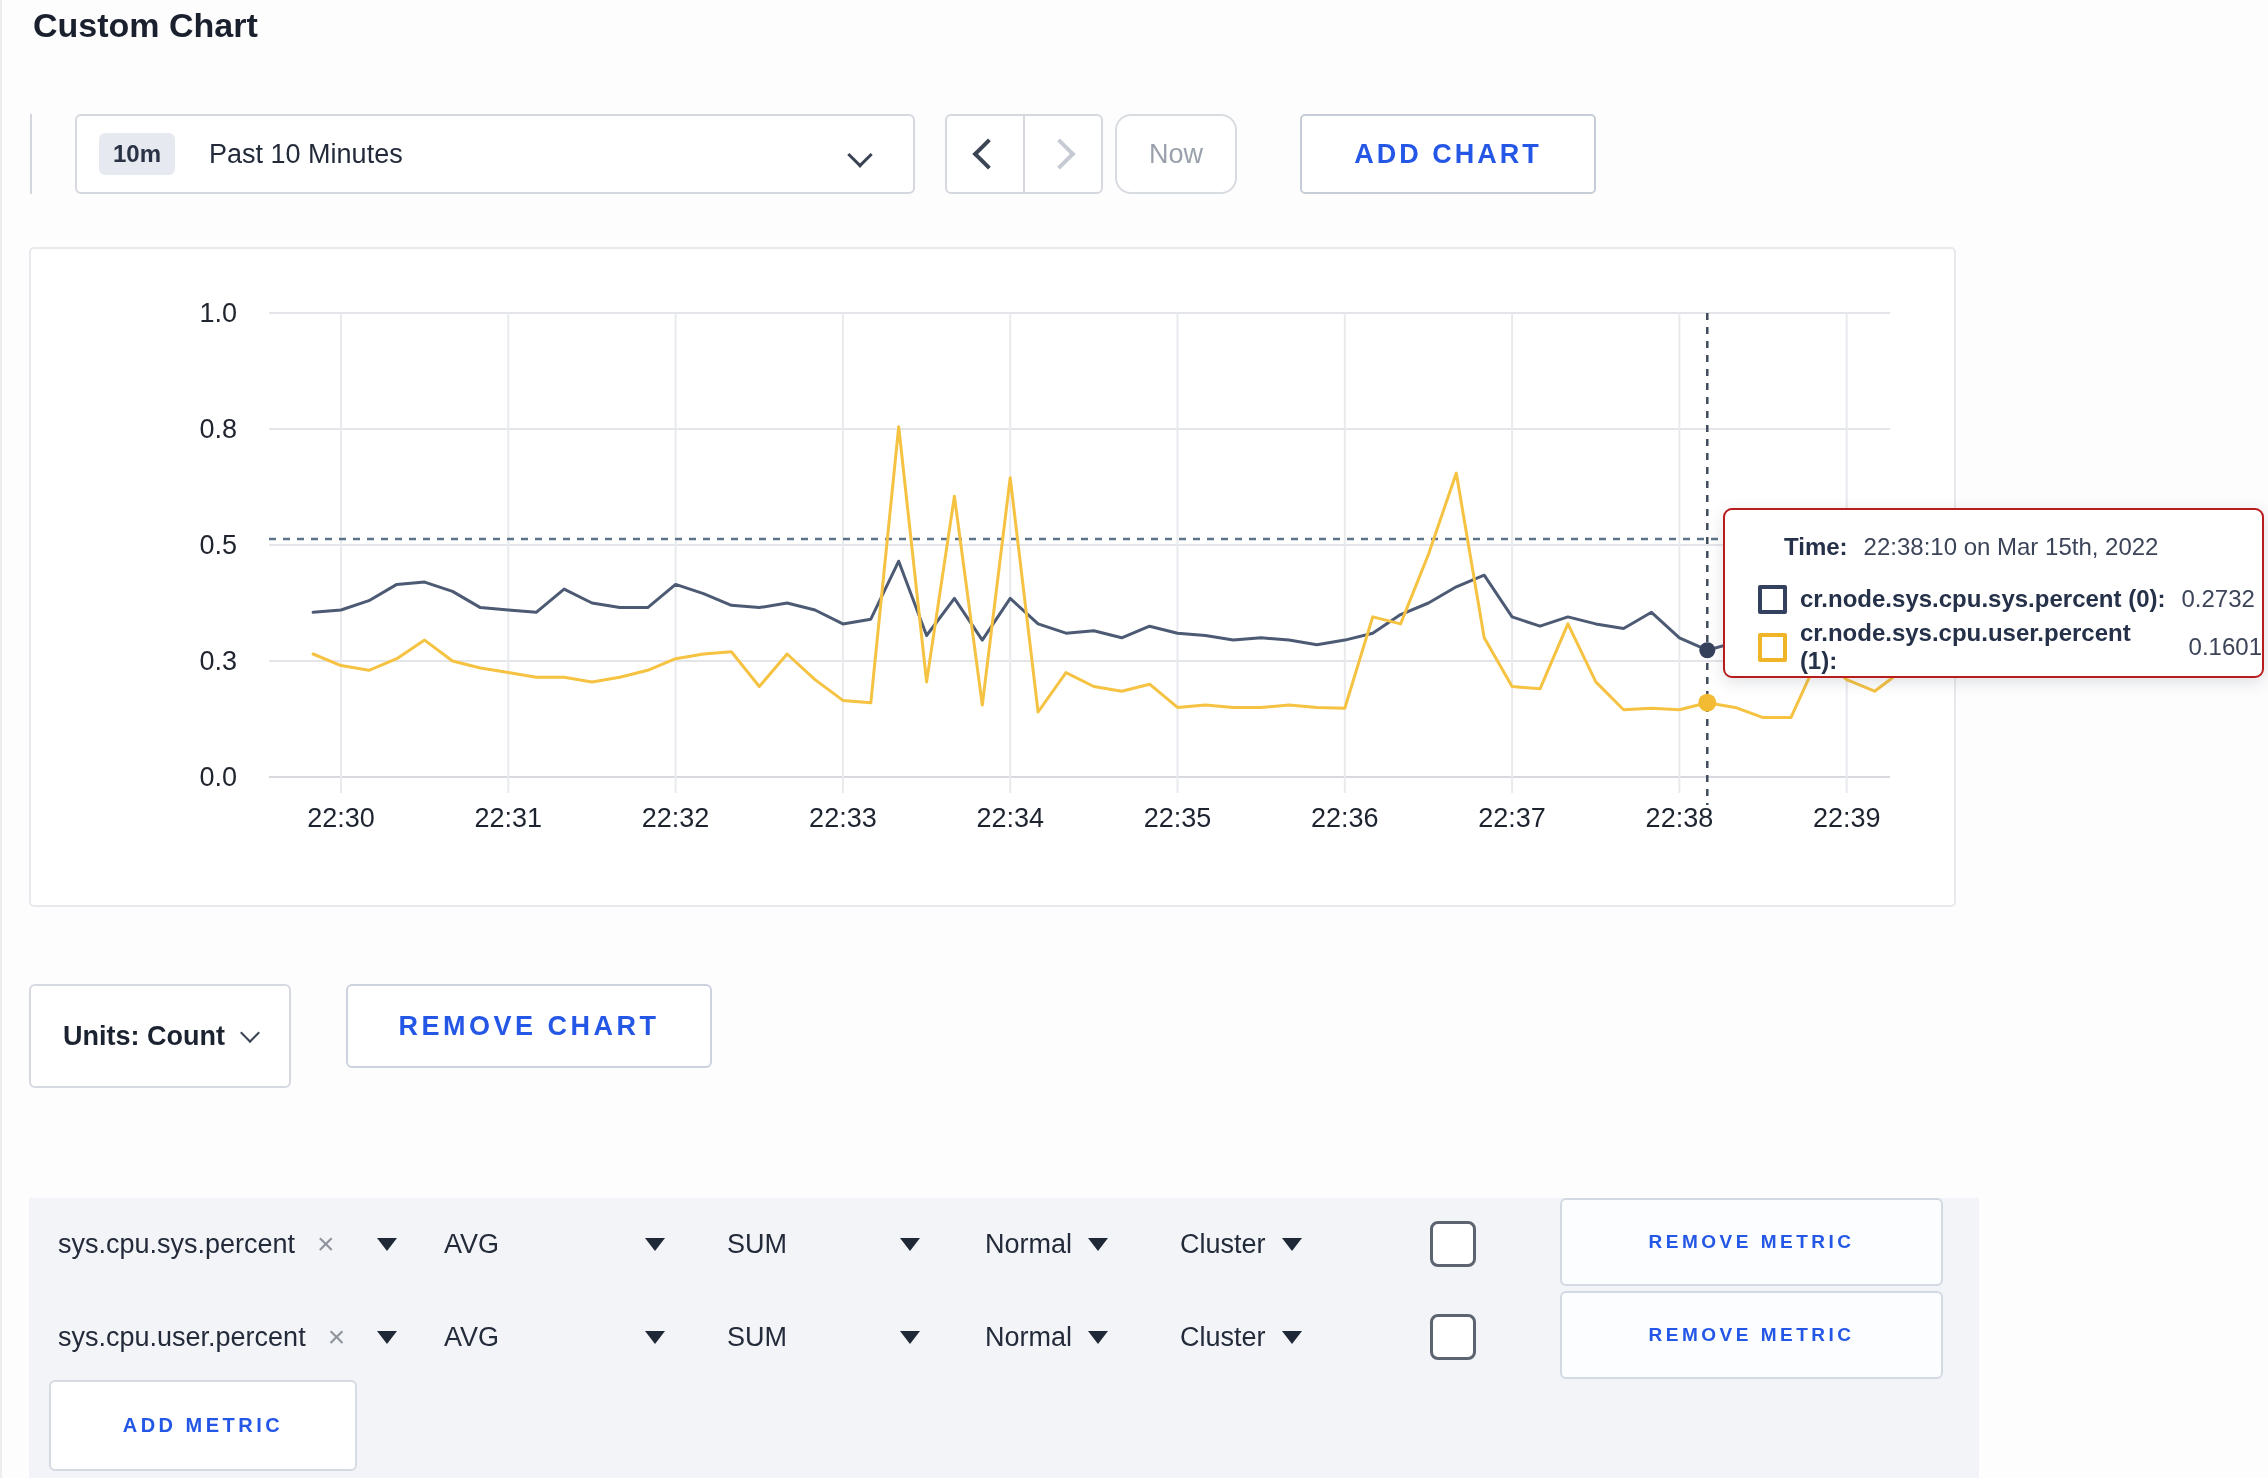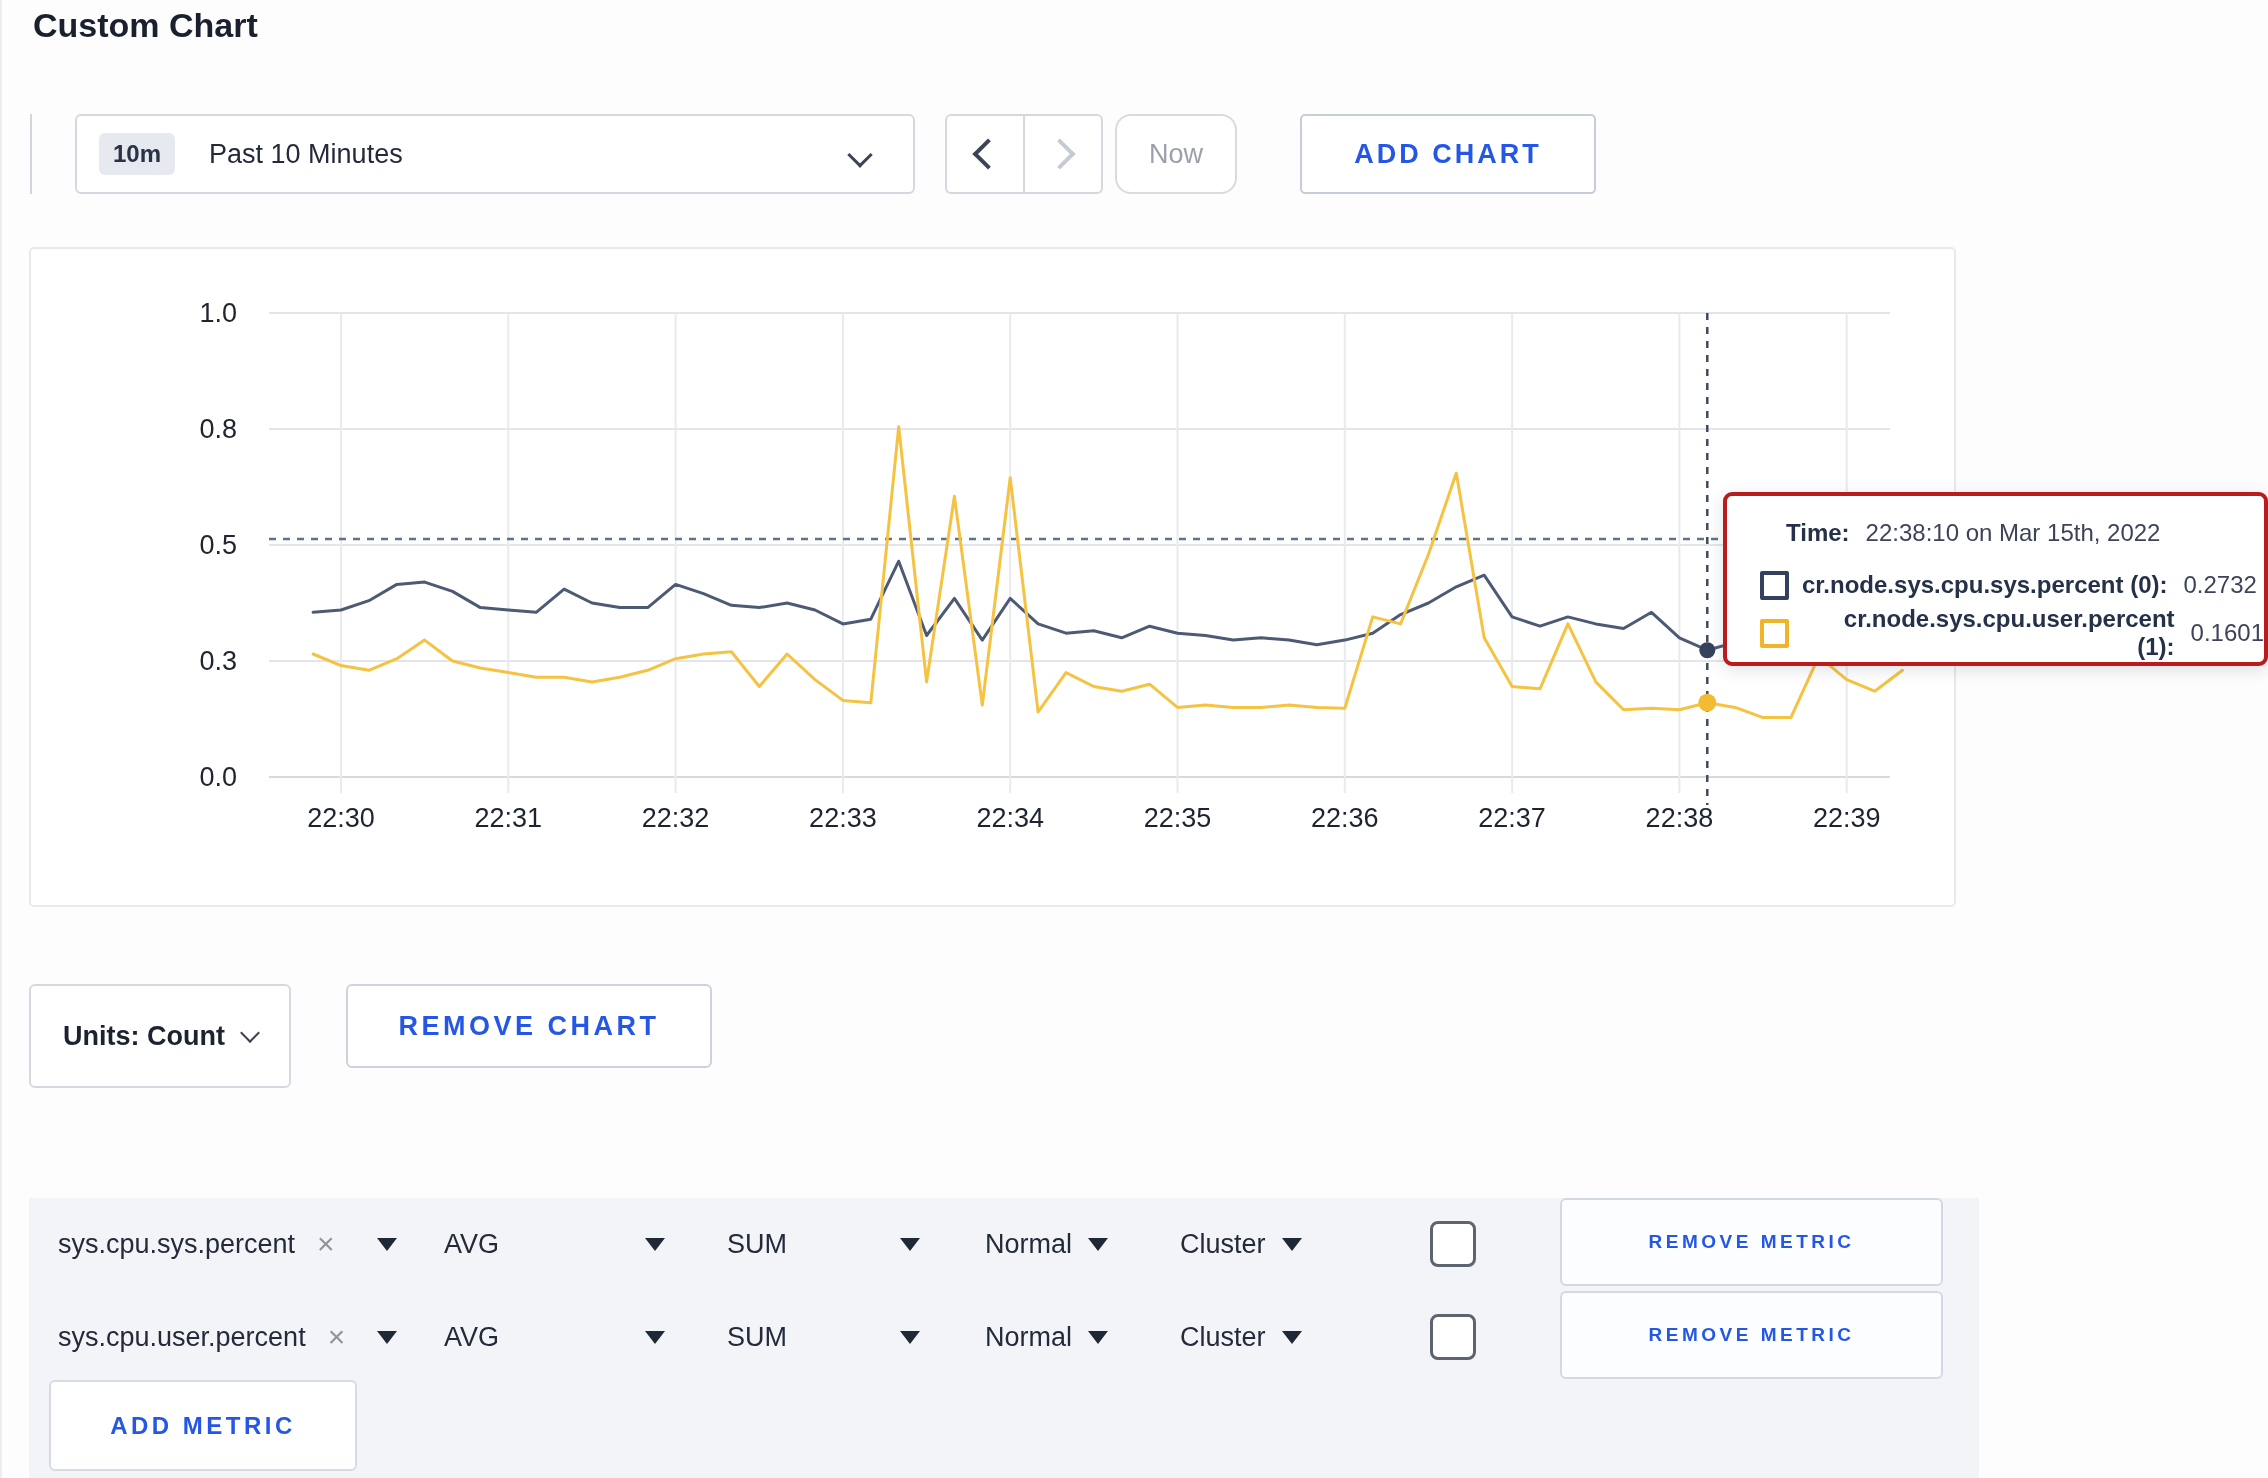--- a/index.html
+++ b/index.html
@@ -32,22 +32,22 @@
   .add-chart-btn{position:absolute;left:1300px;top:114px;width:296px;height:80px;background:#fff;
     border:2px solid #c7cdd7;border-radius:5px;box-sizing:border-box;display:flex;align-items:center;justify-content:center;
     font-size:27px;font-weight:600;letter-spacing:3px;color:#2457e6;cursor:pointer;}
 
   
   .chart-card{position:absolute;left:29px;top:247px;width:1927px;height:660px;background:#fff;
     border:2px solid #e7e9ed;border-radius:5px;box-sizing:border-box;}
   .chart-card svg{position:absolute;left:0;top:0;}
 
   
-  .tooltip{position:absolute;left:1692px;top:243px;width:537px;height:166px;background:#fff;
-    border:4px solid #b91c1c;border-radius:9px;box-shadow:0 4px 16px rgba(60,70,90,.16);z-index:5;text-align:right;}
+  .tooltip{position:absolute;left:1692px;top:259px;width:537px;height:166px;background:#fff;
+    border:2px solid #b91c1c;border-radius:9px;box-shadow:0 4px 16px rgba(60,70,90,.16);z-index:5;}
   .tt-row{position:absolute;left:33px;display:flex;align-items:center;height:30px;}
   .tt-time{top:22px;left:59px;}
   .tt-s0{top:74px;}
   .tt-s1{top:122px;}
   .tt-label{font-size:24px;font-weight:700;color:#253149;}
   .tt-value{font-size:24px;color:#3c4459;margin-left:16px;}
   .sq{width:21px;height:21px;border:4.5px solid #33415e;background:#fff;border-radius:2px;margin-right:13px;}
   .sq.user{border-color:#f0b429;}
 
   
@@ -68,21 +68,21 @@
   .xicon{font-size:30px;color:#8f949d;margin-left:22px;cursor:pointer;}
   .caret{width:0;height:0;border-left:10px solid transparent;border-right:10px solid transparent;
     border-top:13px solid #1f2836;cursor:pointer;}
   .sel-label{font-size:27px;color:#232b3a;}
   .checkbox{width:40px;height:40px;background:#fff;border:3px solid #5c6470;border-radius:8px;cursor:pointer;}
   .remove-metric-btn{position:absolute;left:1531px;width:383px;height:88px;background:#fcfdfe;
     border:2px solid #d3d9e3;border-radius:6px;box-sizing:border-box;display:flex;align-items:center;justify-content:center;
     font-size:19px;font-weight:600;letter-spacing:3.5px;color:#2457e6;cursor:pointer;}
   .add-metric-btn{position:absolute;left:20px;top:182px;width:308px;height:91px;background:#fff;
     border:2px solid #d6dae2;border-radius:6px;box-sizing:border-box;display:flex;align-items:center;justify-content:center;
-    font-size:24px;font-weight:600;letter-spacing:3.5px;color:#2457e6;cursor:pointer;}
+    font-size:20px;font-weight:600;letter-spacing:3.5px;color:#2457e6;cursor:pointer;}
 </style>
 </head>
 <body>
 
 <div class="page">
   <div class="edge-line"></div>
   <div class="title">Custom Chart</div>
 
   <div class="tb-divider"></div>
   <div class="time-select">

